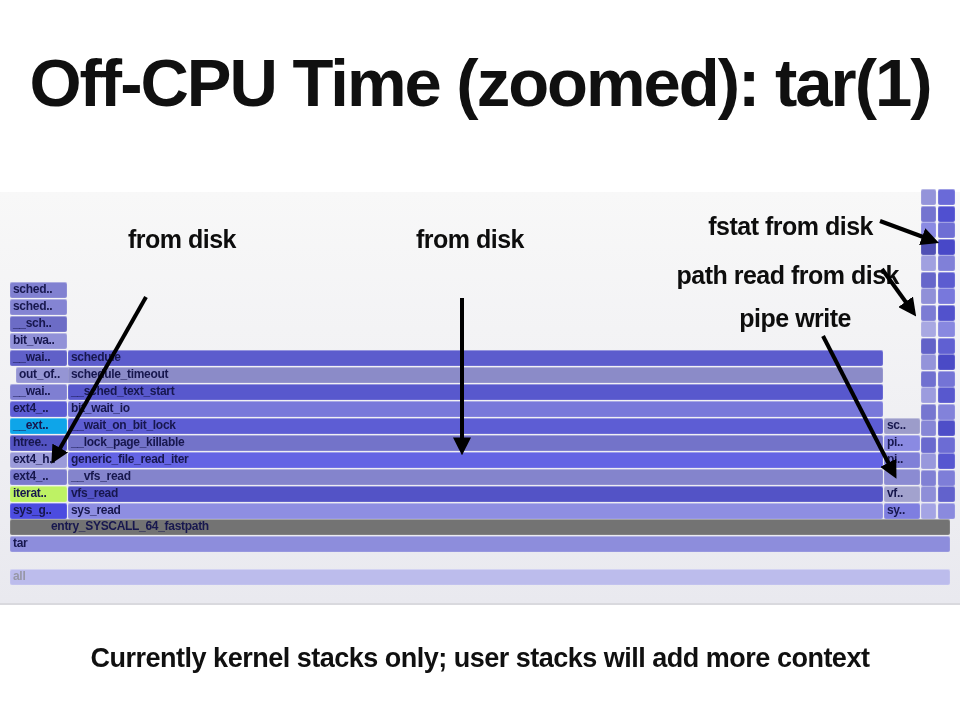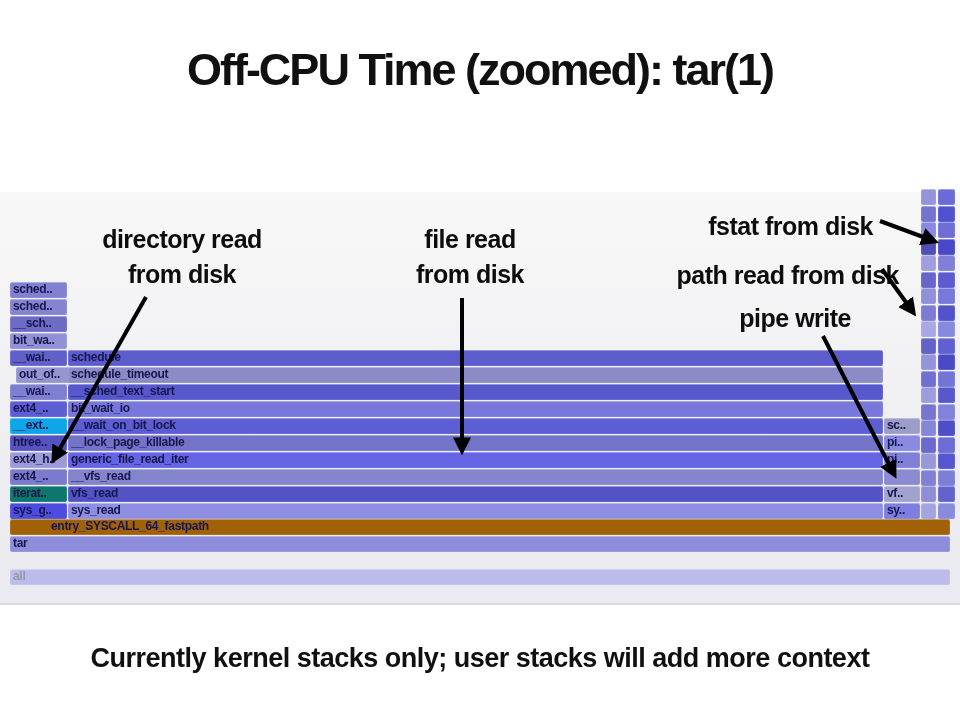--- a/index.html
+++ b/index.html
@@ -1,19 +1,19 @@
 <!DOCTYPE html>
 <html><head>
 <meta charset="utf-8">
 <style>
   html,body{margin:0;padding:0;background:#ffffff;}
   .slide{position:relative;width:960px;height:720px;background:#ffffff;overflow:hidden;
          font-family:"Liberation Sans",sans-serif;}
   .title{position:absolute;top:44px;left:0;width:960px;text-align:center;
-         font-size:45px;font-weight:600;letter-spacing:-2px;color:#101010;}
+         font-size:67px;font-weight:600;letter-spacing:-2px;color:#101010;}
   .caption{position:absolute;top:631px;left:0;width:960px;text-align:center;
          font-size:27px;font-weight:700;letter-spacing:-0.5px;color:#101010;margin-top:12px;}
   .flame-bg{position:absolute;left:0;top:192px;width:960px;height:411px;
          background:linear-gradient(#f8f8f8,#e9e9ef);border-bottom:2px solid #d9d9de;}
   .frame{position:absolute;height:16px;border-radius:2px;box-sizing:border-box;
          box-shadow:inset 0 1px 0 rgba(255,255,255,0.28), inset 0 0 0 1px rgba(255,255,255,0.10);
          font-size:12px;font-weight:700;letter-spacing:-0.3px;color:#17174e;
          line-height:15px;padding-left:3px;overflow:hidden;white-space:nowrap;cursor:pointer;}
   .frame.dim{color:#9797a6;}
   .ann{position:absolute;font-size:25px;font-weight:700;color:#0d0d0d;
@@ -46,27 +46,27 @@
       <div class="frame" style="left: 884px; top: 418px; width: 36px; height: 16px; background: rgb(156, 156, 202);">sc..</div>
       <div class="frame" style="left: 10px; top: 435px; width: 57px; height: 16px; background: rgb(83, 83, 194);">htree..</div>
       <div class="frame" style="left: 68px; top: 435px; width: 815px; height: 16px; background: rgb(115, 115, 201);">__lock_page_killable</div>
       <div class="frame" style="left: 884px; top: 435px; width: 36px; height: 16px; background: rgb(138, 138, 226);">pi..</div>
       <div class="frame" style="left: 10px; top: 452px; width: 57px; height: 16px; background: rgb(155, 155, 218);">ext4_h..</div>
       <div class="frame" style="left: 68px; top: 452px; width: 815px; height: 16px; background: rgb(100, 100, 228);">generic_file_read_iter</div>
       <div class="frame" style="left: 884px; top: 452px; width: 36px; height: 16px; background: rgb(128, 128, 216);">pi..</div>
       <div class="frame" style="left: 10px; top: 469px; width: 57px; height: 16px; background: rgb(123, 123, 206);">ext4_..</div>
       <div class="frame" style="left: 68px; top: 469px; width: 815px; height: 16px; background: rgb(132, 132, 204);">__vfs_read</div>
       <div class="frame" style="left: 884px; top: 469px; width: 36px; height: 16px; background: rgb(139, 139, 210);"></div>
-      <div class="frame" style="left: 10px; top: 486px; width: 57px; height: 16px; background: #0f766e;">iterat..</div>
+      <div class="frame" style="left: 10px; top: 486px; width: 57px; height: 16px; background: #bef264;">iterat..</div>
       <div class="frame" style="left: 68px; top: 486px; width: 815px; height: 16px; background: rgb(83, 83, 198);">vfs_read</div>
       <div class="frame" style="left: 884px; top: 486px; width: 36px; height: 16px; background: rgb(162, 162, 206);">vf..</div>
       <div class="frame" style="left: 10px; top: 503px; width: 57px; height: 16px; background: rgb(76, 76, 224);">sys_g..</div>
       <div class="frame" style="left: 68px; top: 503px; width: 815px; height: 16px; background: rgb(142, 142, 226);">sys_read</div>
       <div class="frame" style="left: 884px; top: 503px; width: 36px; height: 16px; background: rgb(126, 126, 224);">sy..</div>
-      <div class="frame" style="left: 10px; top: 519px; width: 940px; height: 16px; background: #a16207; padding-left: 41px;">entry_SYSCALL_64_fastpath</div>
+      <div class="frame" style="left: 10px; top: 519px; width: 940px; height: 16px; background: #737373; padding-left: 41px;">entry_SYSCALL_64_fastpath</div>
       <div class="frame" style="left: 10px; top: 536px; width: 940px; height: 16px; background: rgb(141, 141, 220);">tar</div>
       <div class="frame dim" style="left: 10px; top: 569px; width: 940px; height: 16px; background: rgb(188, 188, 236);">all</div>
       <div class="frame" style="left: 921px; top: 189px; width: 15px; height: 16px; background: rgb(148, 148, 218);"></div>
       <div class="frame" style="left: 921px; top: 205.5px; width: 15px; height: 16px; background: rgb(116, 116, 208);"></div>
       <div class="frame" style="left: 921px; top: 222px; width: 15px; height: 16px; background: rgb(138, 138, 226);"></div>
       <div class="frame" style="left: 921px; top: 238.5px; width: 15px; height: 16px; background: rgb(80, 80, 180);"></div>
       <div class="frame" style="left: 921px; top: 255px; width: 15px; height: 16px; background: rgb(160, 160, 224);"></div>
       <div class="frame" style="left: 921px; top: 271.5px; width: 15px; height: 16px; background: rgb(102, 102, 202);"></div>
       <div class="frame" style="left: 921px; top: 288px; width: 15px; height: 16px; background: rgb(144, 144, 216);"></div>
       <div class="frame" style="left: 921px; top: 304.5px; width: 15px; height: 16px; background: rgb(124, 124, 212);"></div>
@@ -99,25 +99,23 @@
       <div class="frame" style="left: 938px; top: 420px; width: 17px; height: 16px; background: rgb(78, 78, 200);"></div>
       <div class="frame" style="left: 938px; top: 436.5px; width: 17px; height: 16px; background: rgb(108, 108, 212);"></div>
       <div class="frame" style="left: 938px; top: 453px; width: 17px; height: 16px; background: rgb(86, 86, 208);"></div>
       <div class="frame" style="left: 938px; top: 469.5px; width: 17px; height: 16px; background: rgb(126, 126, 216);"></div>
       <div class="frame" style="left: 938px; top: 486px; width: 17px; height: 16px; background: rgb(98, 98, 204);"></div>
       <div class="frame" style="left: 938px; top: 502.5px; width: 17px; height: 16px; background: rgb(138, 138, 222);"></div>
     </div>
 
   <div>
       <div class="ann" style="left: 32px; top: 222px; width: 300px; text-align: center;">
-        <div>directory read</div>
         <div>from disk</div>
       </div>
       <div class="ann" style="left: 320px; top: 222px; width: 300px; text-align: center;">
-        <div>file read</div>
         <div>from disk</div>
       </div>
       <div class="ann" style="left: 573px; top: 209px; width: 300px; text-align: right;">
         <div>fstat from disk</div>
       </div>
       <div class="ann" style="left: 599px; top: 258px; width: 300px; text-align: right;">
         <div>path read from disk</div>
       </div>
       <div class="ann" style="left: 551px; top: 301px; width: 300px; text-align: right;">
         <div>pipe write</div>

